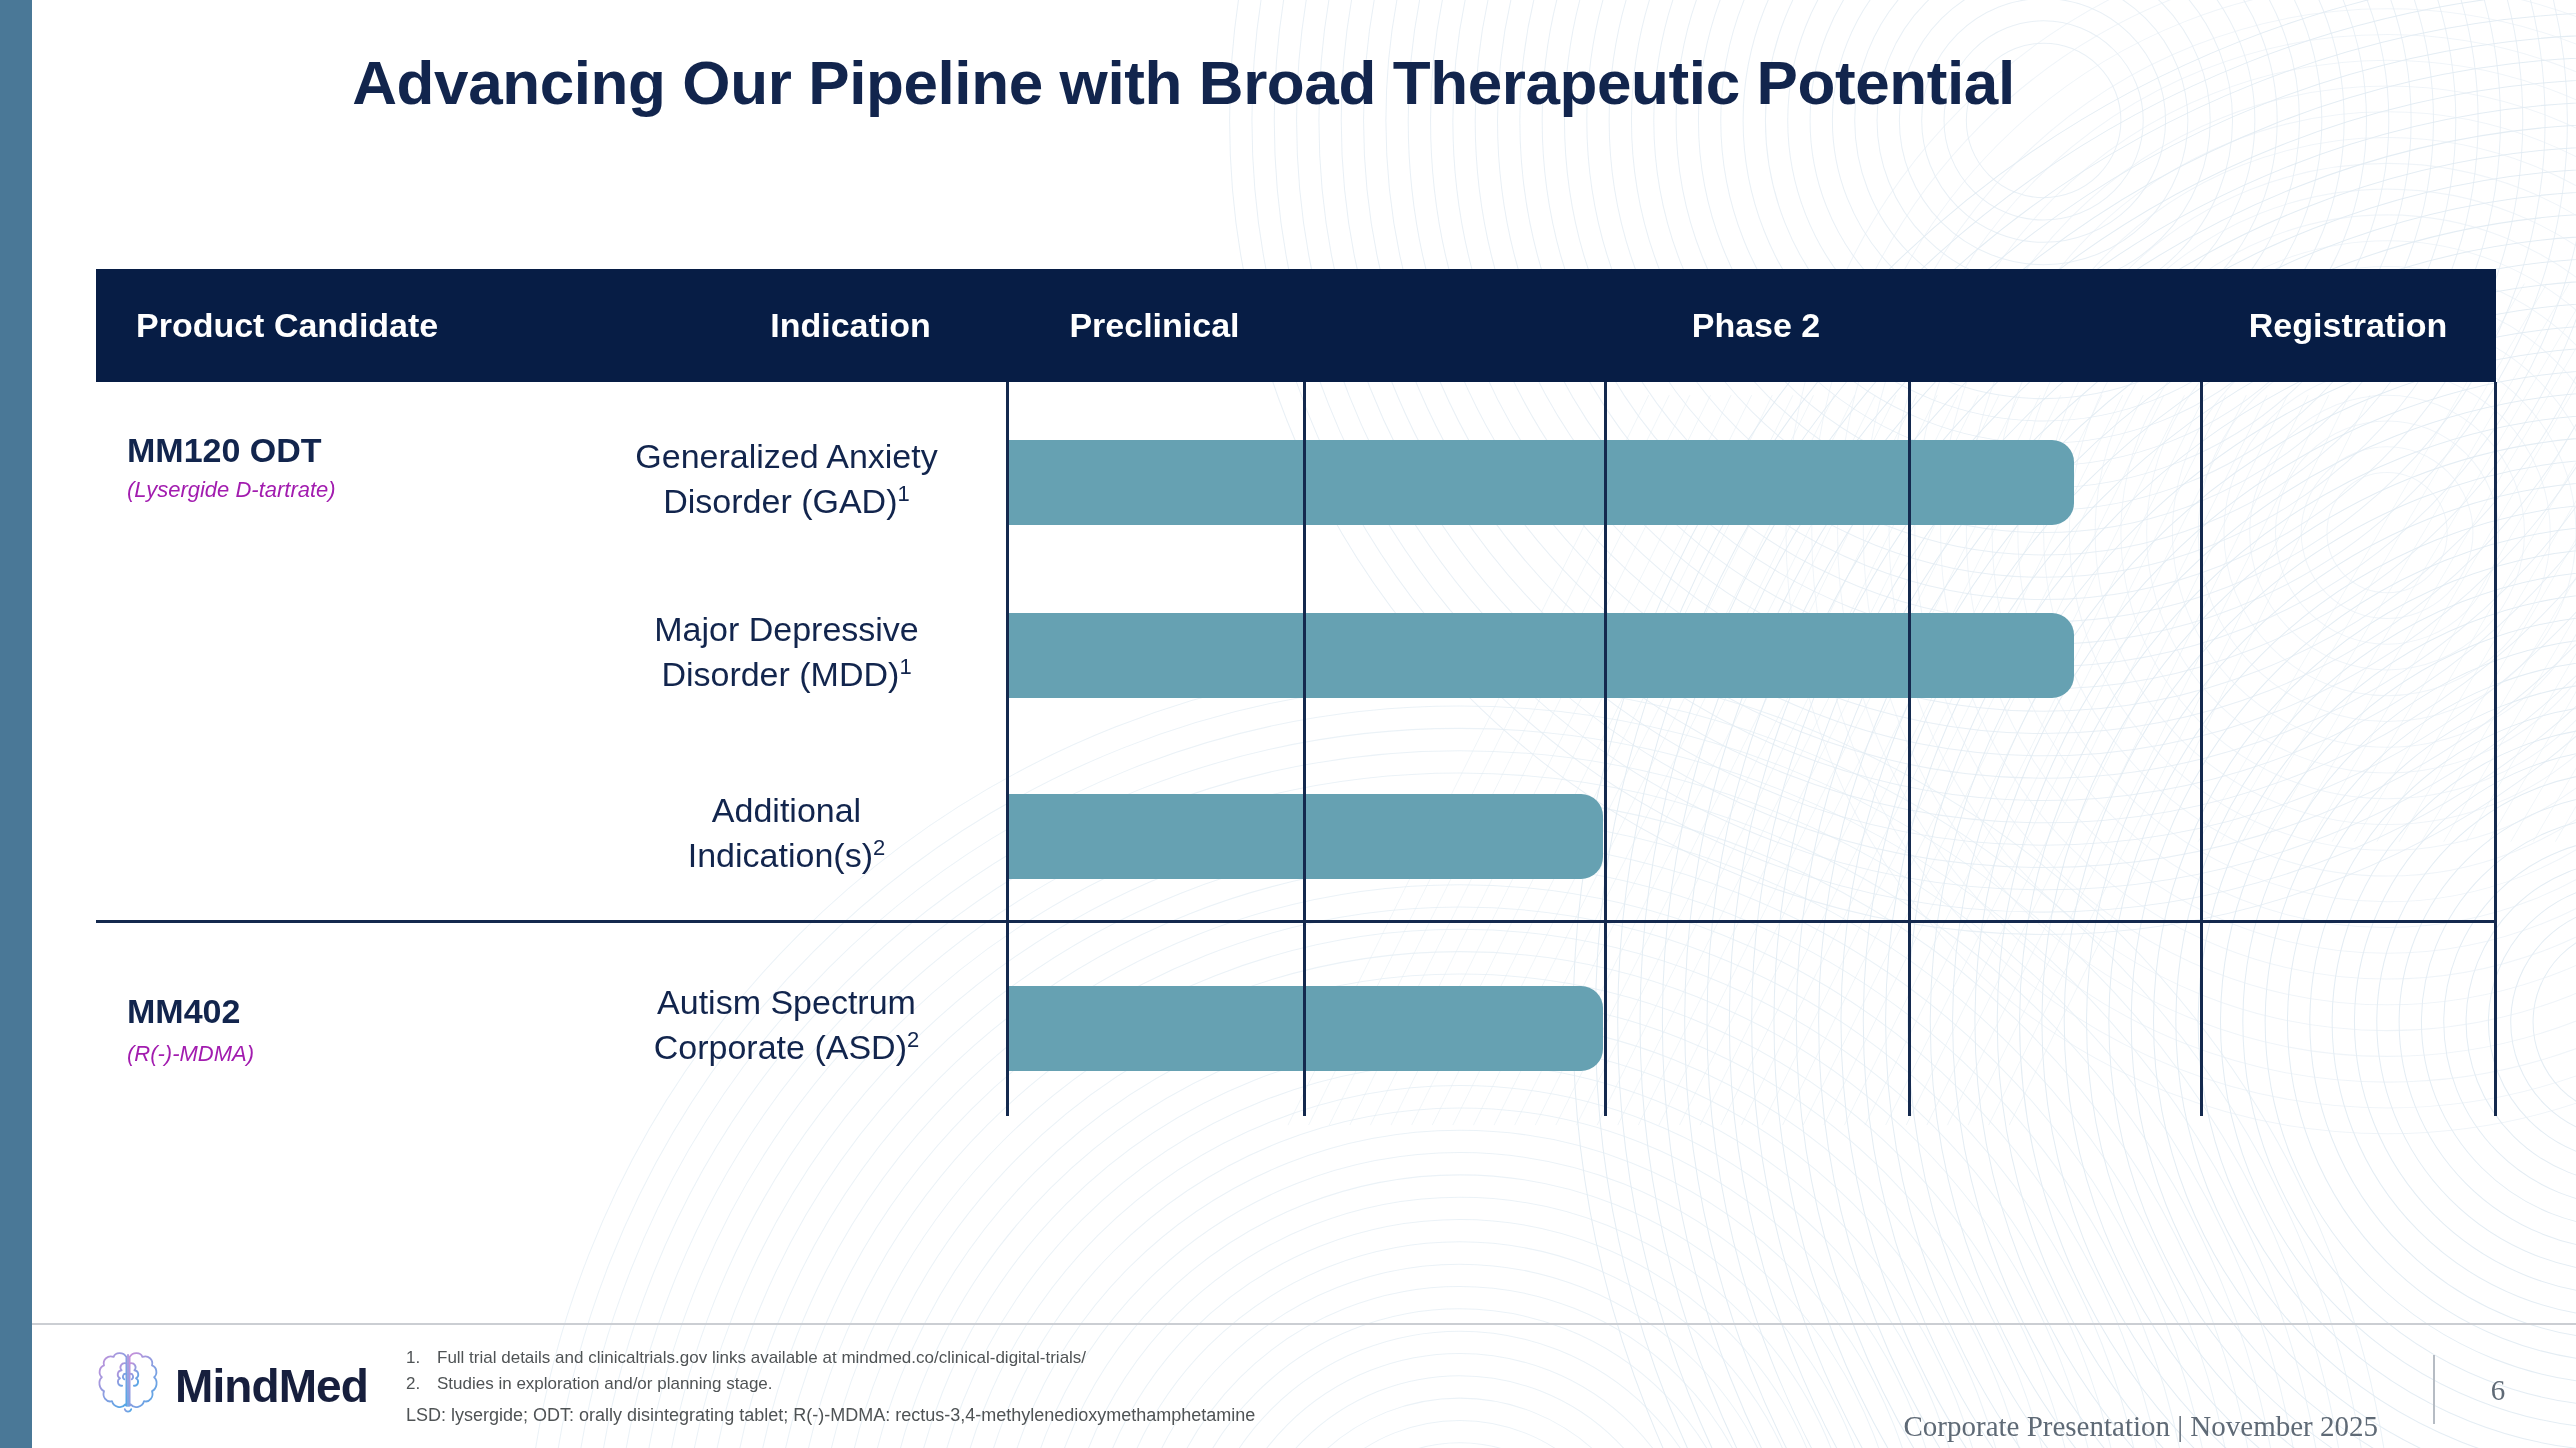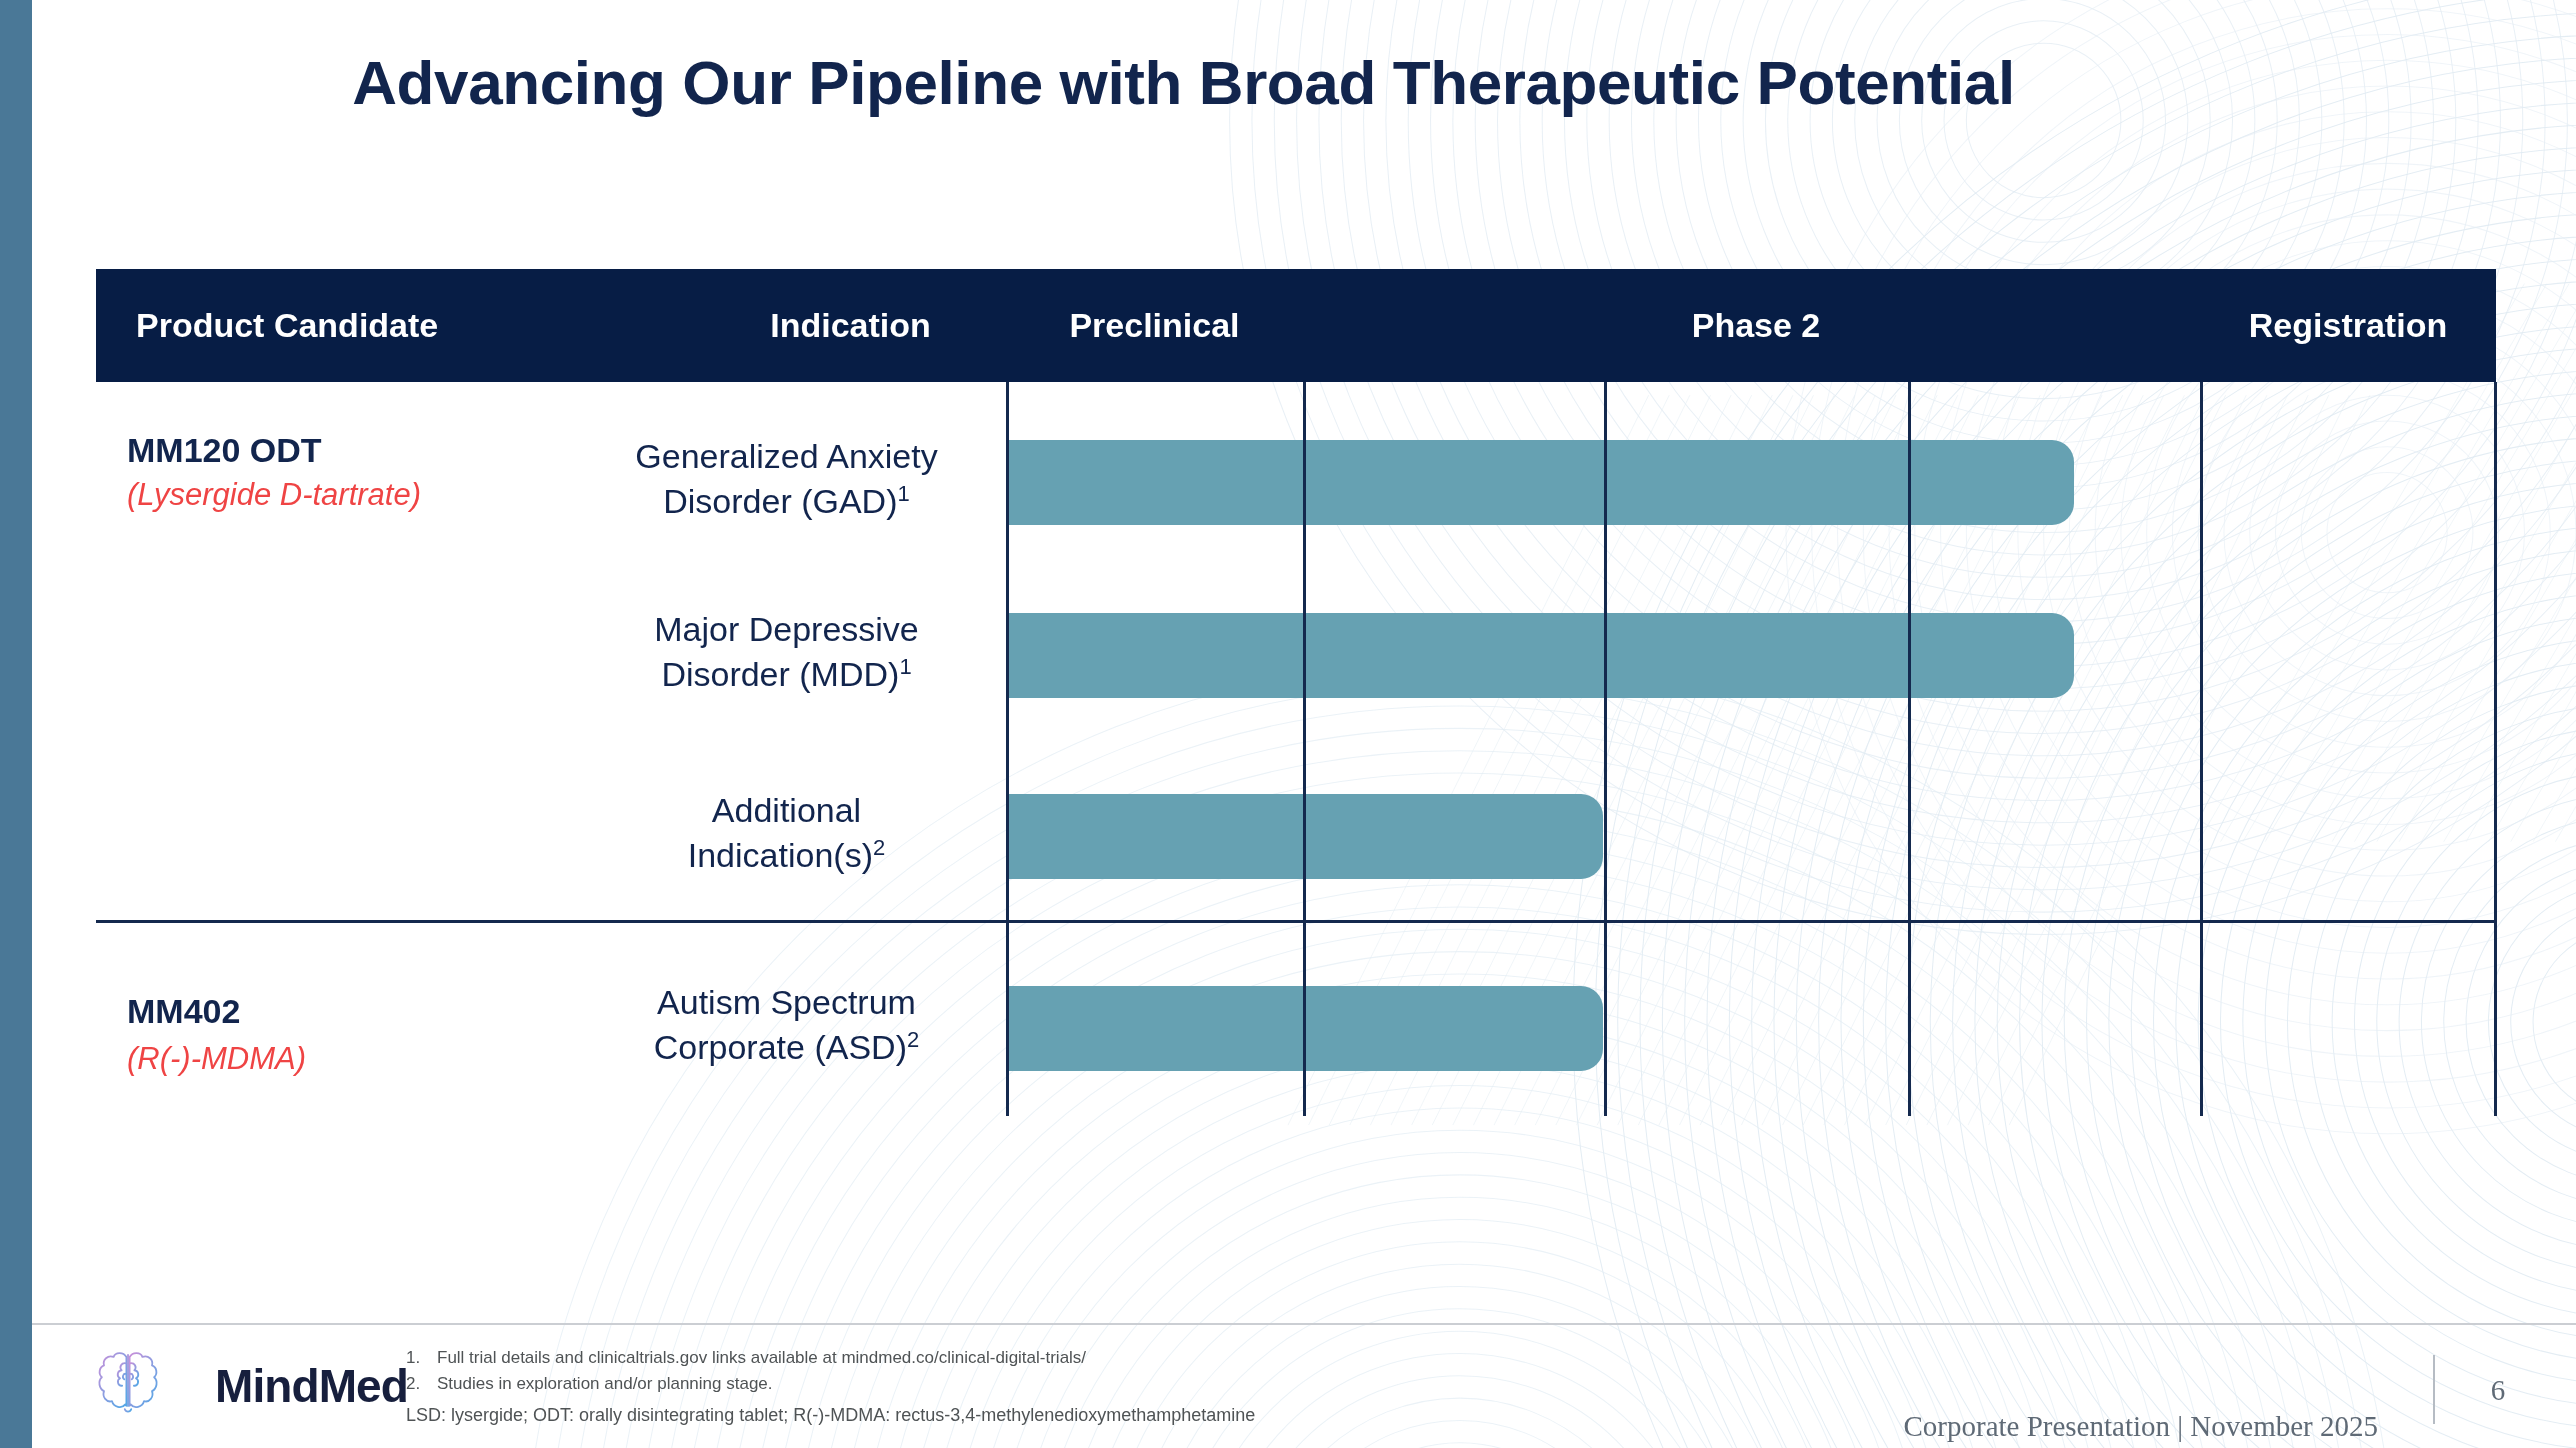--- a/index.html
+++ b/index.html
@@ -41,27 +41,27 @@
   .bar-r2{top:613px;width:1065px;}
   .bar-r3{top:794px;width:594px;}
   .bar-r4{top:986px;width:594px;}
   
   .ind{position:absolute;left:615px;width:343px;text-align:center;
     font-size:34px;color:#12254d;line-height:45px;z-index:4;}
   .ind-r1{top:434px;} .ind-r2{top:607px;} .ind-r3{top:788px;} .ind-r4{top:980px;}
   .ind sup{font-size:22px;line-height:0;}
   
   .prod-name{position:absolute;left:127px;font-size:34px;font-weight:700;color:#12254d;z-index:4;}
-  .prod-sub{position:absolute;left:127px;font-size:31px;font-style:italic;color:#ef4444;z-index:4;}
+  .prod-sub{position:absolute;left:127px;font-size:22px;font-style:italic;color:#a21caf;z-index:4;}
   .prod1-name{top:431px;} .prod1-sub{top:477px;}
   .prod2-name{top:992px;} .prod2-sub{top:1041px;}
   
   .footer-rule{position:absolute;left:32px;top:1323px;width:2544px;height:1.7px;background:#cbced3;z-index:4;}
   .brain-logo{position:absolute;left:96px;top:1346px;width:64px;height:72px;z-index:4;}
-  .brand-name{position:absolute;left:175px;top:1359px;font-size:46px;font-weight:700;color:#171f3d;letter-spacing:-0.9px;z-index:4;margin-left:40px;}
+  .brand-name{position:absolute;left:175px;top:1359px;font-size:46px;font-weight:700;color:#171f3d;letter-spacing:-0.9px;z-index:4;}
   .footnotes{position:absolute;left:406px;top:1345px;z-index:4;font-size:17px;color:#4f5355;line-height:26px;}
   .fn-line{display:flex;}
   .fn-num{width:31px;}
   .abbrev{position:absolute;left:406px;top:1405px;z-index:4;font-size:18px;color:#4f5355;}
   .footer-right{position:absolute;left:1863px;top:1374px;width:515px;text-align:right;
     font-family:"Liberation Serif", serif;font-size:29px;color:#5f6a76;z-index:4;margin-top:36px;}
   .footer-vline{position:absolute;left:2433px;top:1355px;width:1.7px;height:69px;background:#b6bcc4;z-index:4;}
   .page-number{position:absolute;left:2472px;top:1374px;width:52px;text-align:center;
     font-family:"Liberation Serif", serif;font-size:29px;color:#5f6a76;z-index:4;}
 </style>

